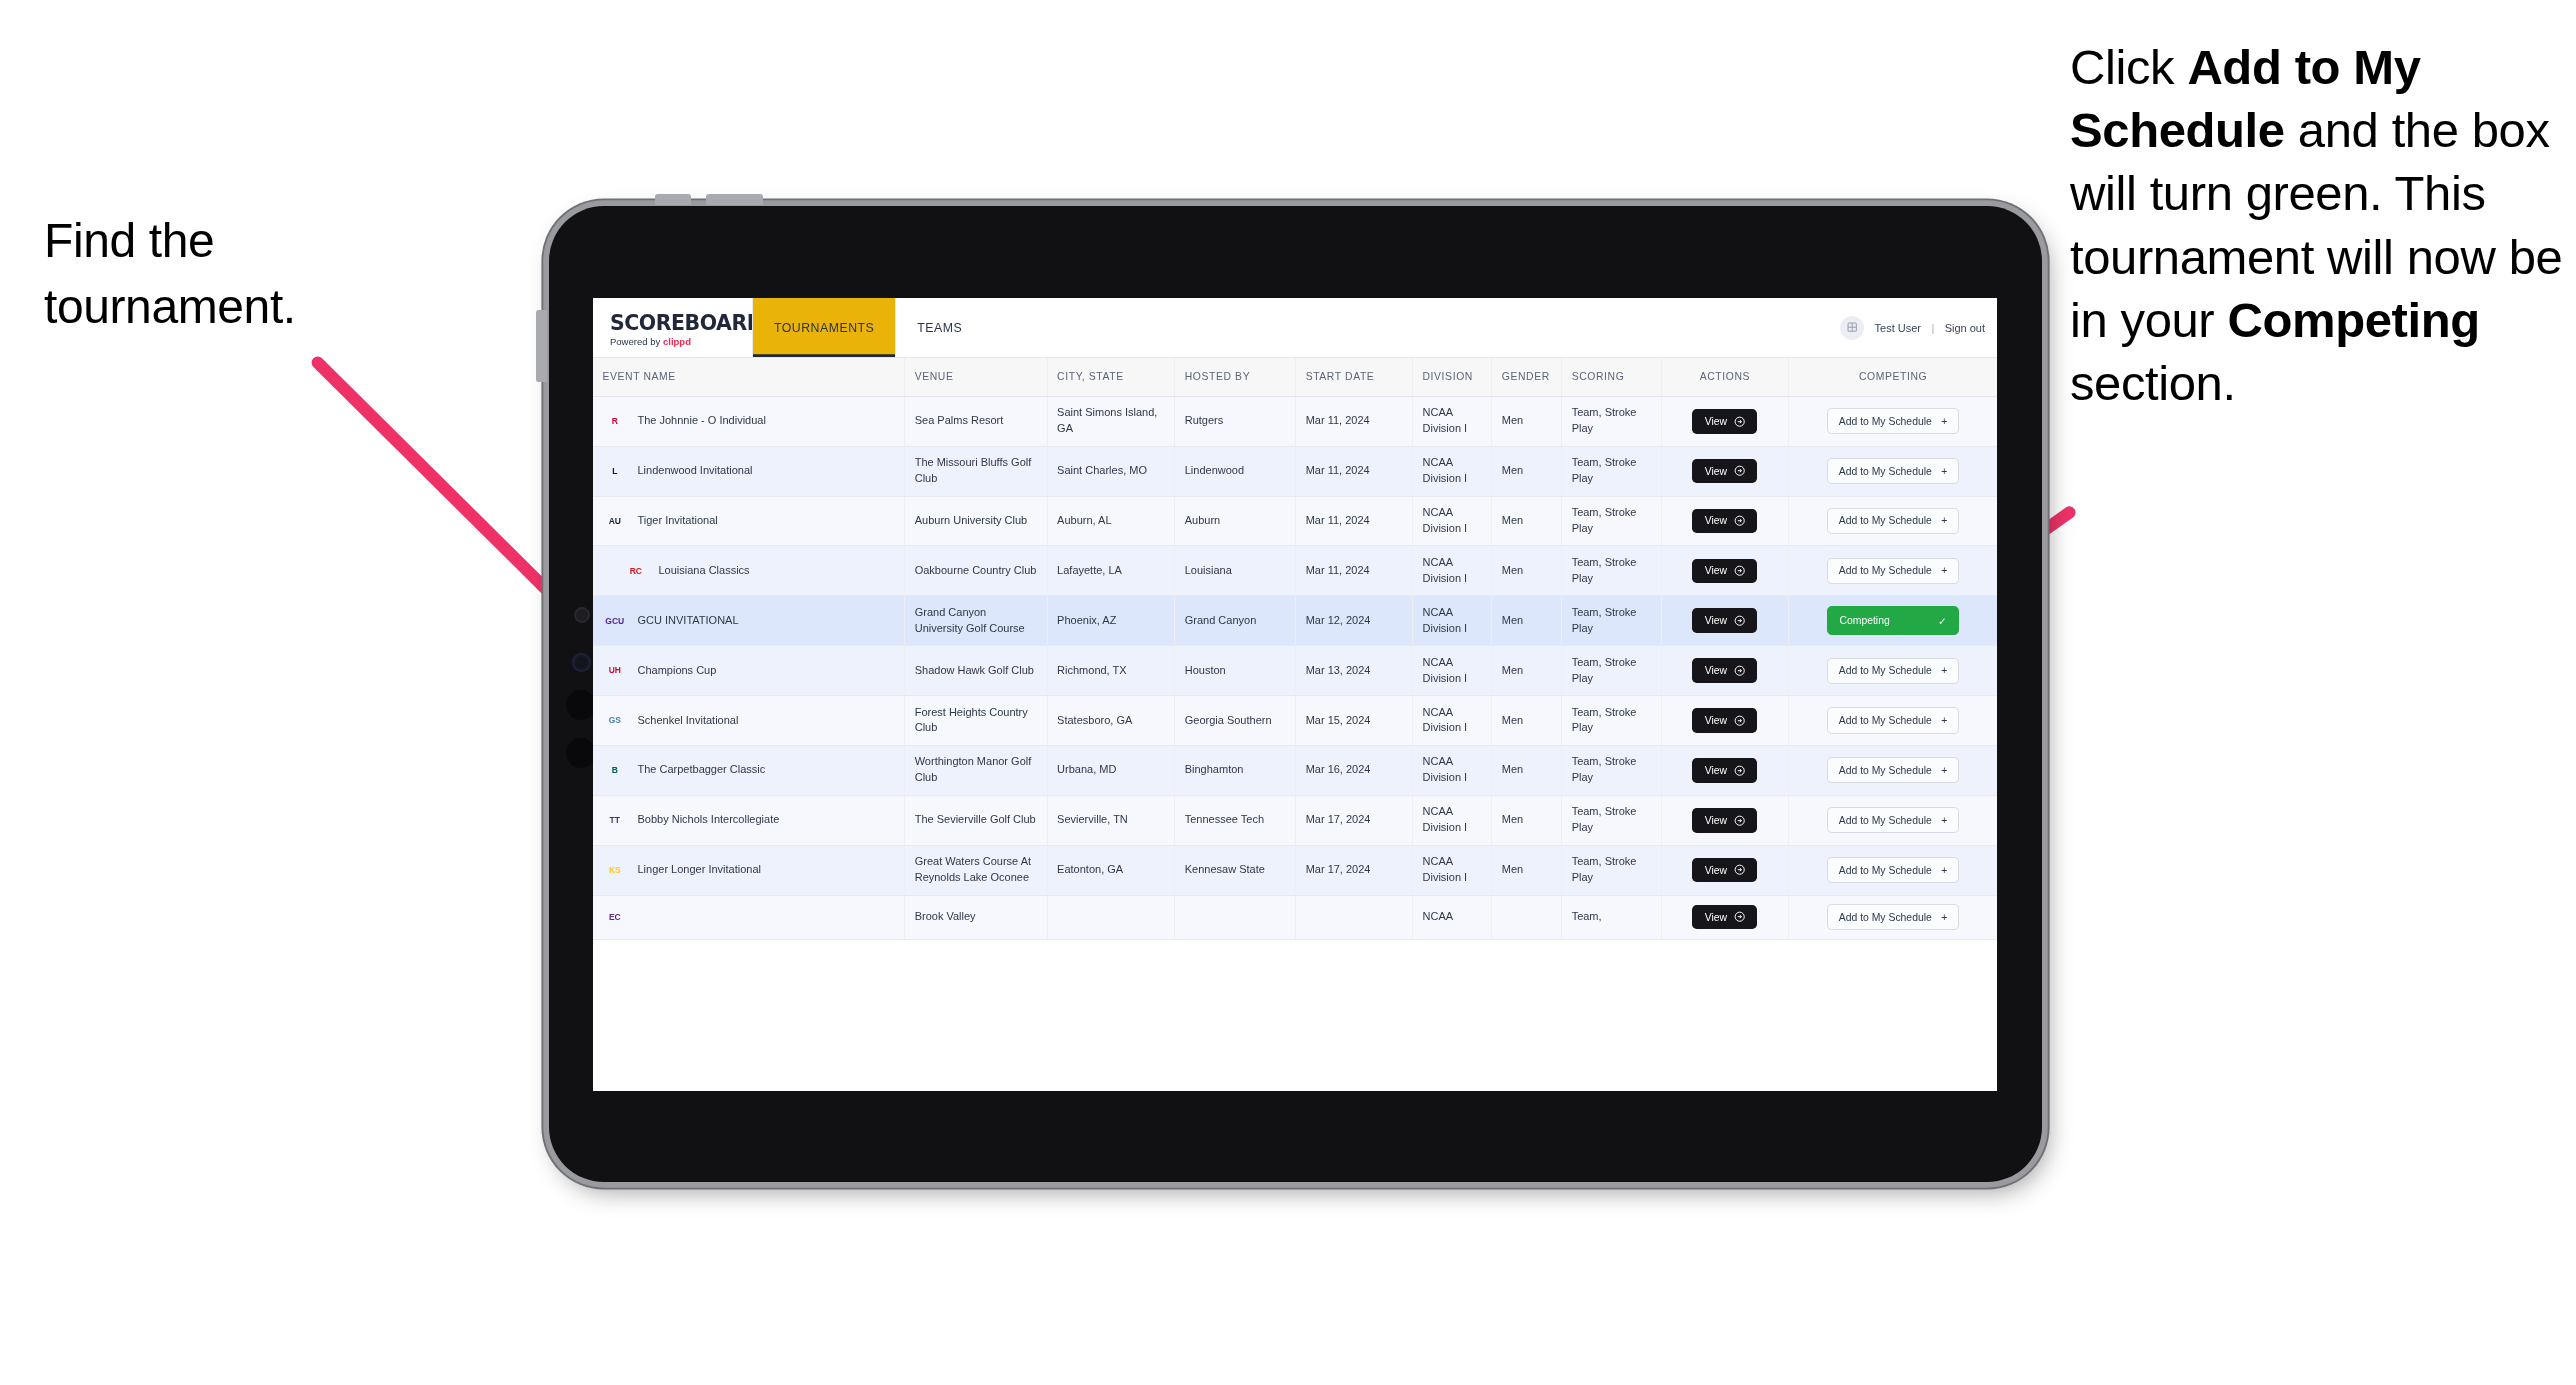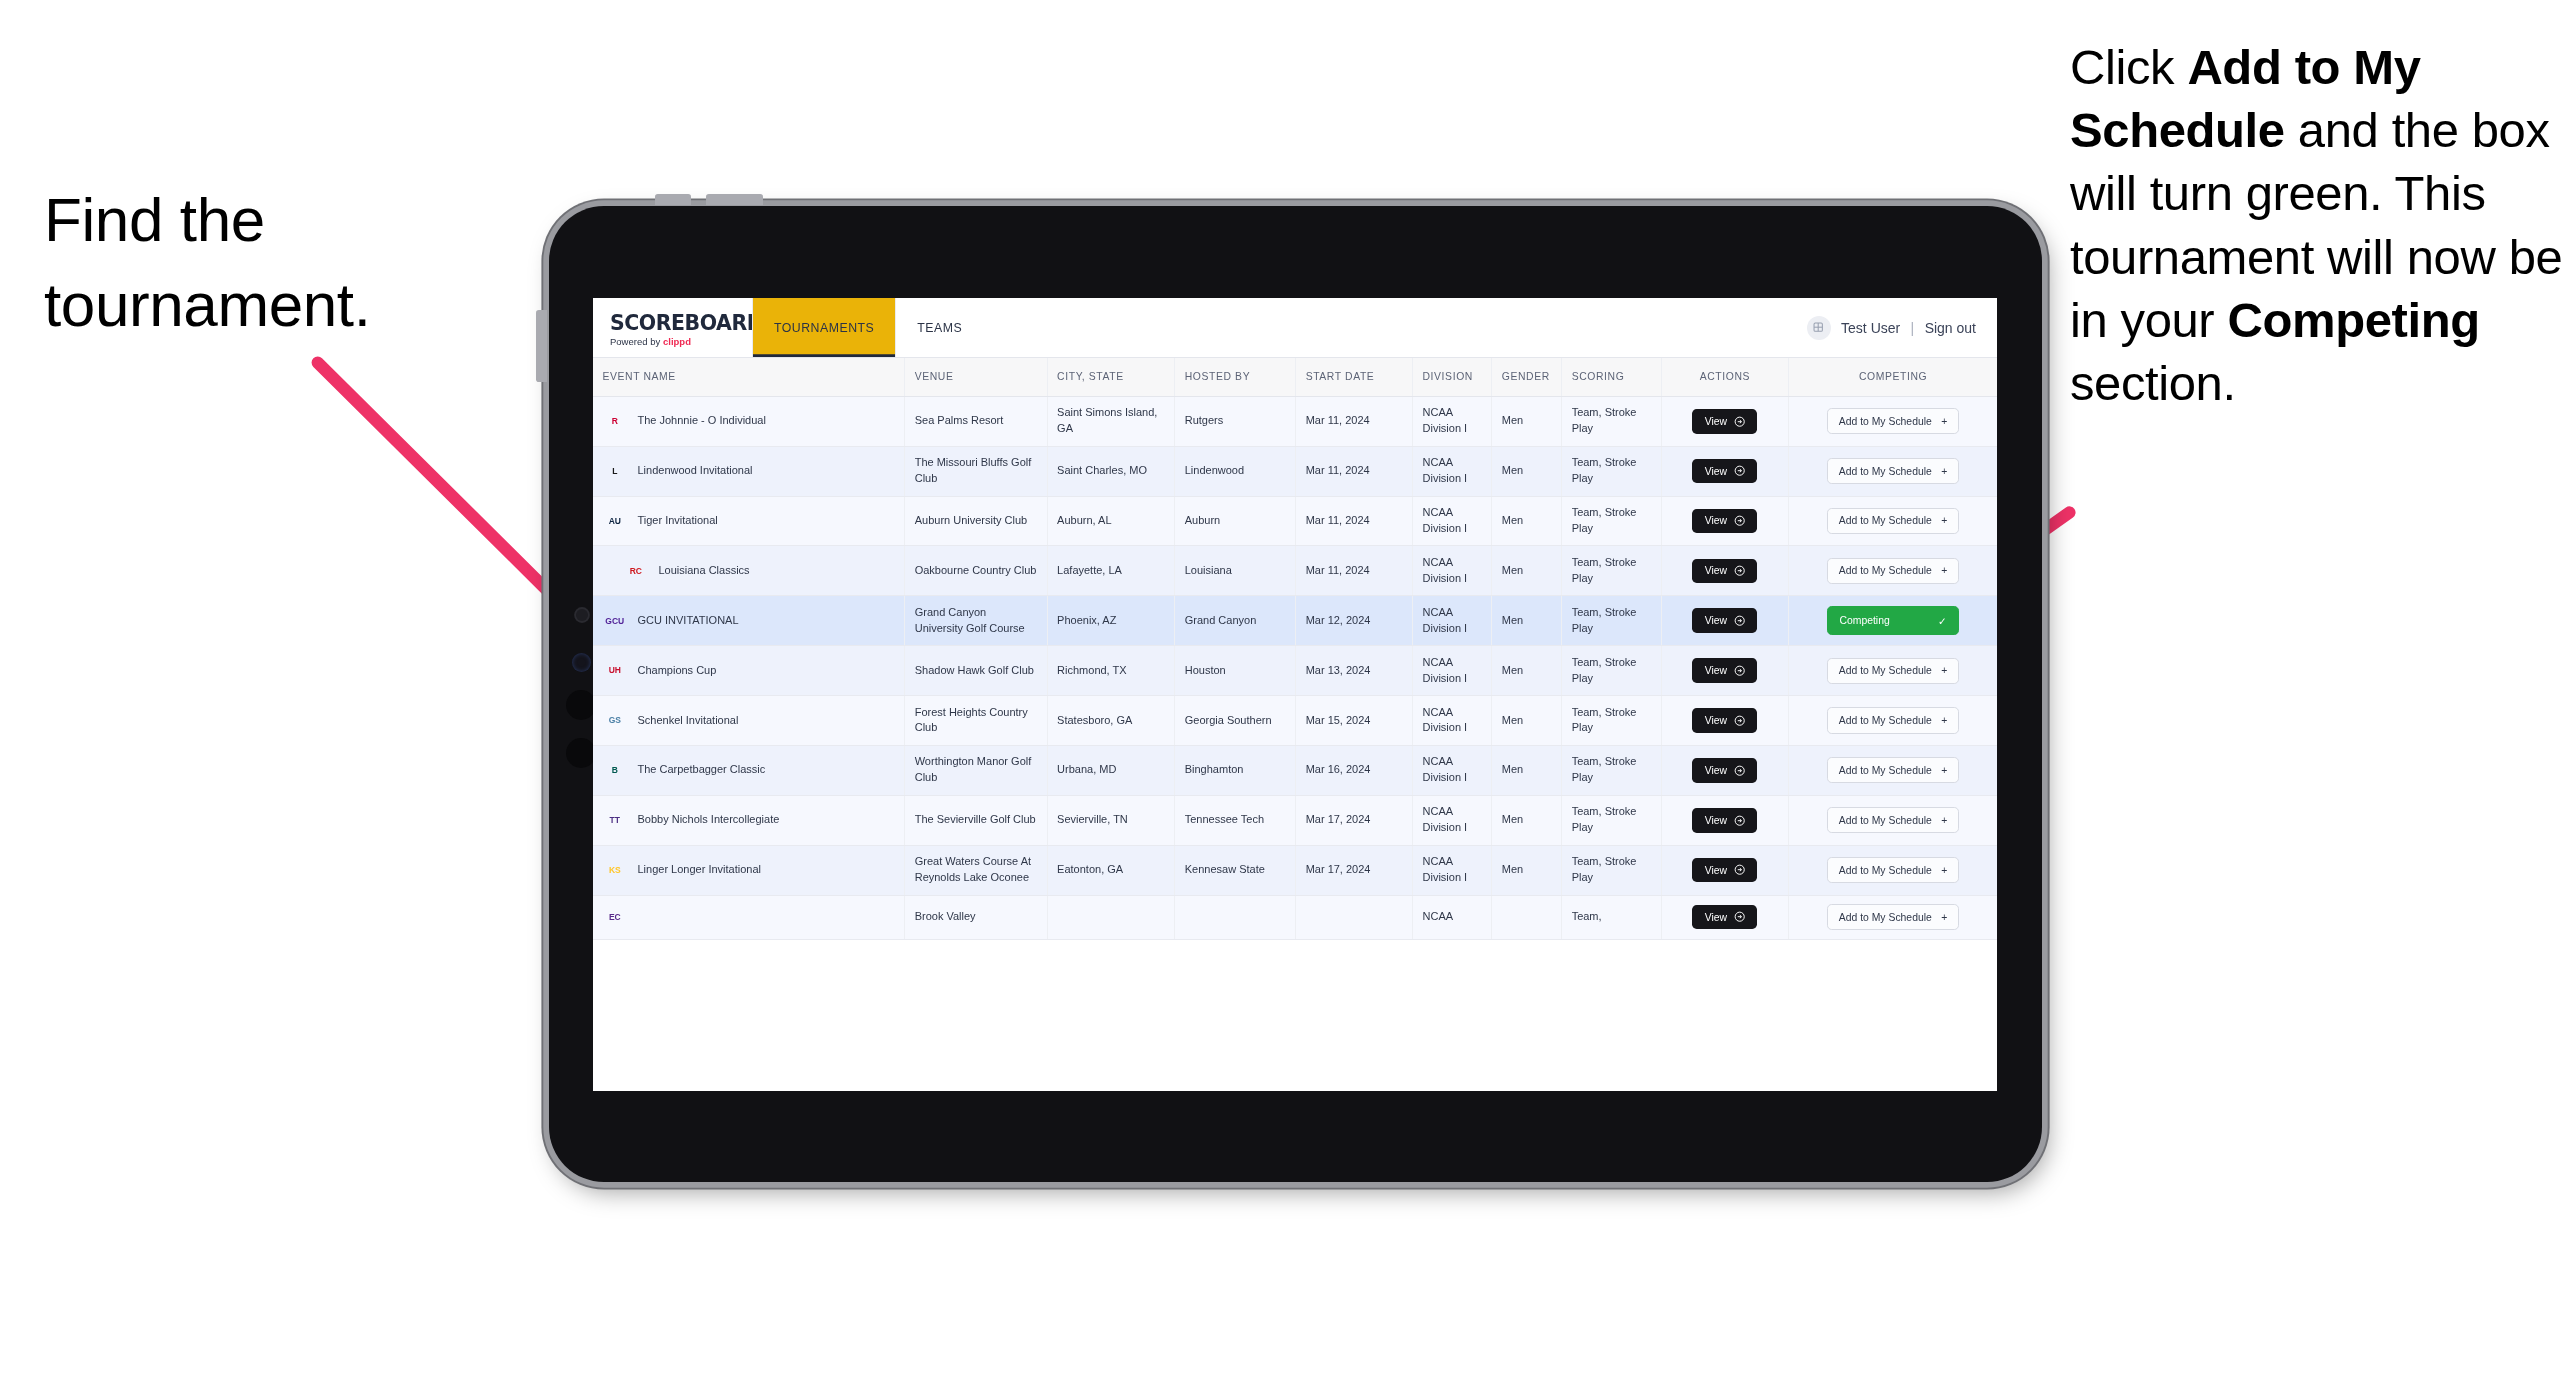--- a/index.html
+++ b/index.html
@@ -15,23 +15,23 @@
   }
 
   
   .annot {
     position: absolute;
     color: #000000;
     font-family: "Liberation Sans", sans-serif;
     font-weight: 400;
   }
   #annot-left {
-    left: 44px; top: 178px;
+    left: 44px; top: 208px;
     width: 407px;
-    font-size: 62px;
+    font-size: 48px;
     line-height: 1.37;
     letter-spacing: -0.4px;
   }
   #annot-right {
     left: 2070px; top: 36px;
     width: 511px;
     font-size: 49px;
     line-height: 1.29;
     letter-spacing: -0.4px;
   }
@@ -152,22 +152,22 @@
   }
   .navtab.active {
     background: #eab308;
     box-shadow: inset 0 -2.8px 0 #20293c;
     border-left: 0.9px solid #e9ebf0;
     border-right: 0.9px solid #e9ebf0;
   }
   #header-right {
     margin-left: auto;
     display: flex; align-items: center; gap: 10.4px;
-    padding-right: 21px;
-    font-size: 14px;
+    padding-right: 12px;
+    font-size: 11px;
     color: #3b4358;
   }
   #avatar {
     width: 24px; height: 24px; border-radius: 50%;
     background: #eceef3;
     display: flex; align-items: center; justify-content: center;
   }
   #avatar svg { display: block; }
   .hdr-link { cursor: pointer; }
   .hdr-sep { color: #aab0bd; }

